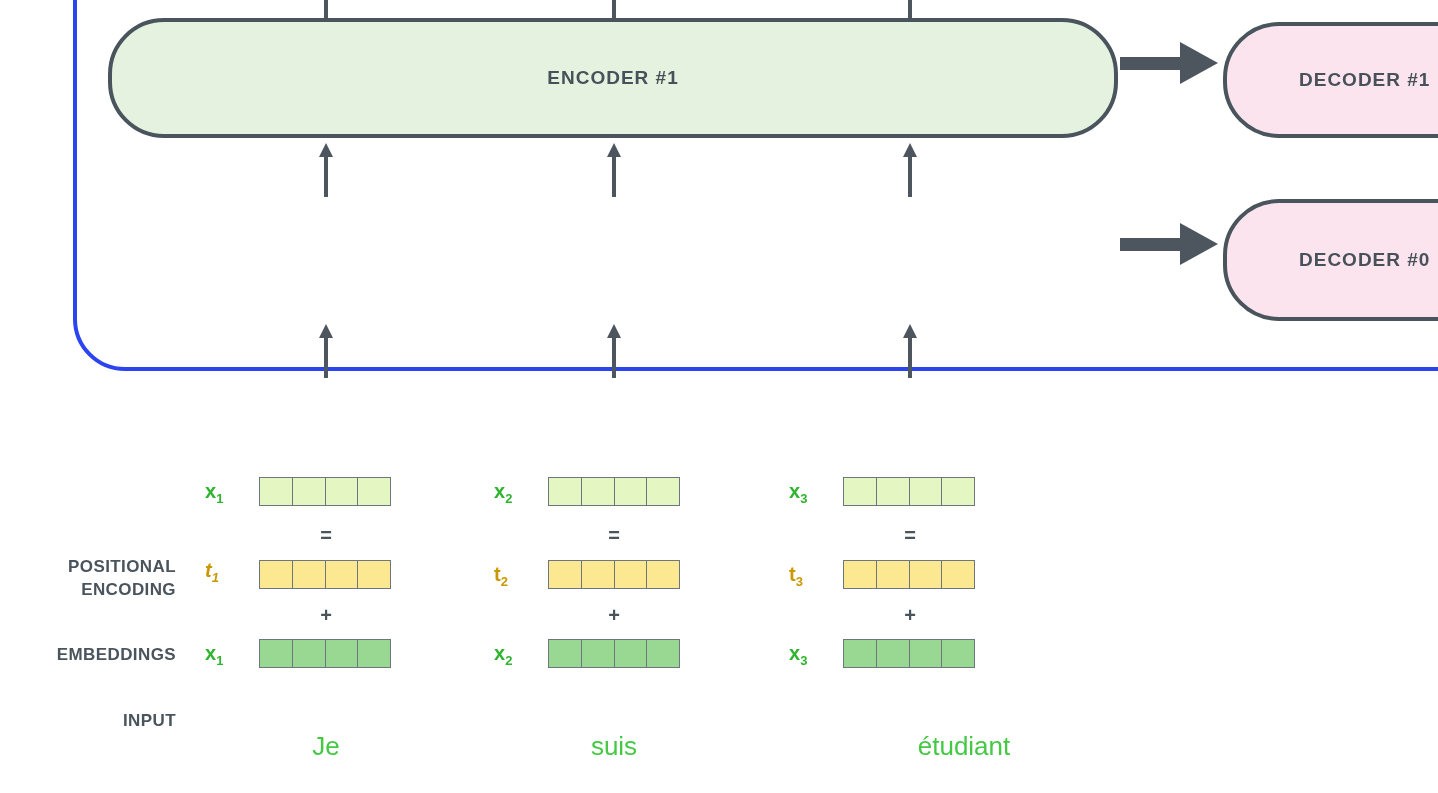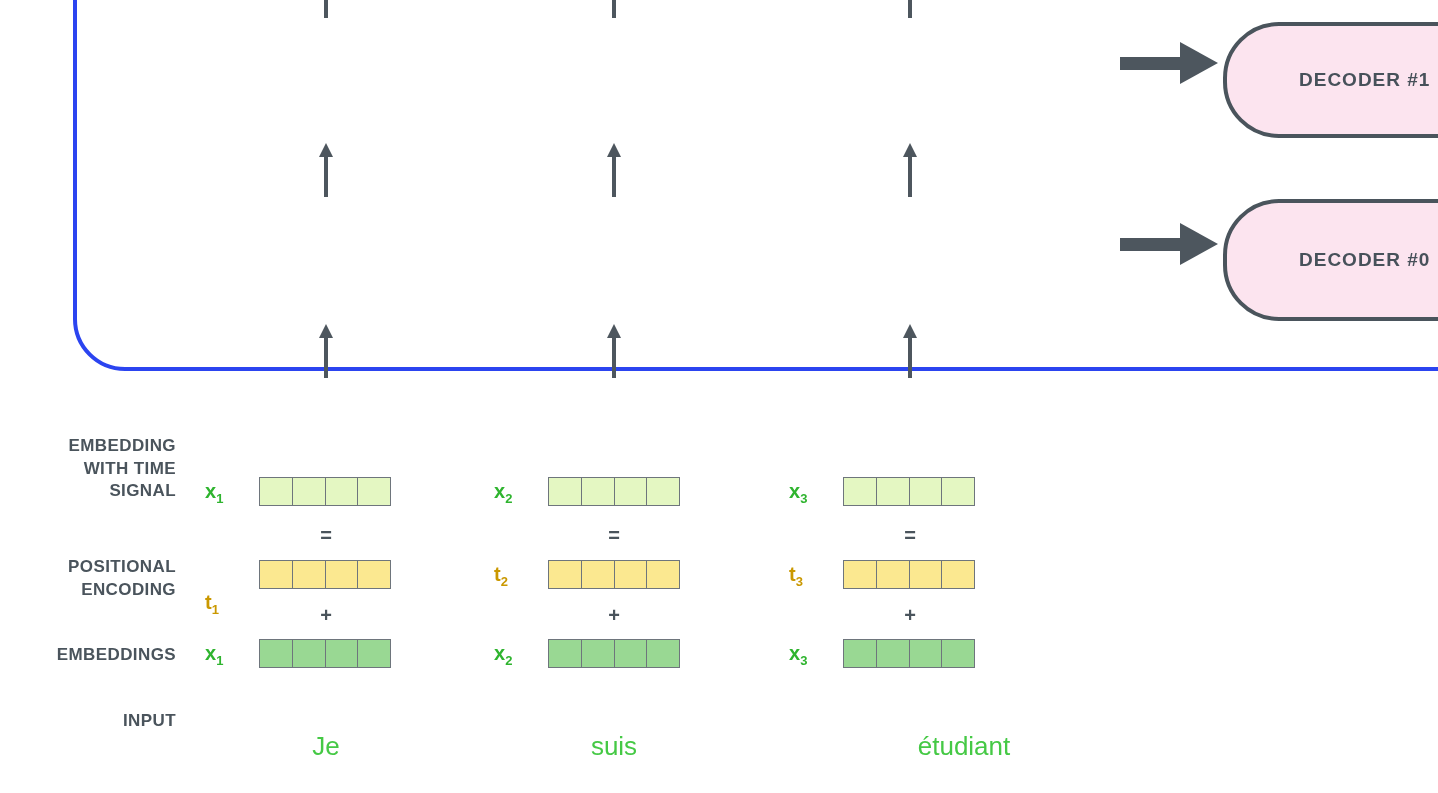--- a/index.html
+++ b/index.html
@@ -73,20 +73,23 @@
 <body>
 
 <div class="stage">
 
   <div class="bracket"></div>
 
   <div class="vshaft" style="left:324px;top:0;height:18px;"></div>
   <div class="vshaft" style="left:612px;top:0;height:18px;"></div>
   <div class="vshaft" style="left:908px;top:0;height:18px;"></div>
 
+  <div class="box encoder enc1">
+    <span>ENCODER #1</span>
+  </div>
 
   <div class="box decoder dec1">
     <span class="lbl">DECODER #1</span>
   </div>
   <div class="box decoder dec0">
     <span class="lbl">DECODER #0</span>
   </div>
 
   <div class="hshaft" style="top:57px;"></div>
   <div class="hhead" style="top:42px;"></div>
@@ -100,25 +103,20 @@
   <div class="vhead" style="left:903px;top:143px;"></div>
   <div class="vshaft" style="left:908px;top:155px;height:42px;"></div>
 
   <div class="vhead" style="left:319px;top:324px;"></div>
   <div class="vshaft" style="left:324px;top:336px;height:42px;"></div>
   <div class="vhead" style="left:607px;top:324px;"></div>
   <div class="vshaft" style="left:612px;top:336px;height:42px;"></div>
   <div class="vhead" style="left:903px;top:324px;"></div>
   <div class="vshaft" style="left:908px;top:336px;height:42px;"></div>
 
-  <div class="side" style="top:435px;">
-    <div>EMBEDDING</div>
-    <div>WITH TIME</div>
-    <div>SIGNAL</div>
-  </div>
   <div class="side" style="top:556px;">
     <div>POSITIONAL</div>
     <div>ENCODING</div>
   </div>
   <div class="side" style="top:644px;">
     <div>EMBEDDINGS</div>
   </div>
   <div class="side" style="top:710px;">
     <div>INPUT</div>
   </div>
@@ -126,21 +124,21 @@
   <div class="vlabel x" style="left:205px;top:477px;">
     <span>x</span><sub>1</sub>
   </div>
   <div class="vec time" style="left:259px;top:477px;">
     <div class="cell"></div>
       <div class="cell"></div>
       <div class="cell"></div>
       <div class="cell"></div>
   </div>
   <div class="op" style="left:326px;top:535px;">=</div>
-  <div class="vlabel t" style="left:205px;top:588px;">
+  <div class="vlabel t" style="left:205px;top:556px;font-style:italic;">
     <span>t</span><sub>1</sub>
   </div>
   <div class="vec pos" style="left:259px;top:560px;">
     <div class="cell"></div>
       <div class="cell"></div>
       <div class="cell"></div>
       <div class="cell"></div>
   </div>
   <div class="op" style="left:326px;top:615px;">+</div>
   <div class="vlabel x" style="left:205px;top:639px;">

